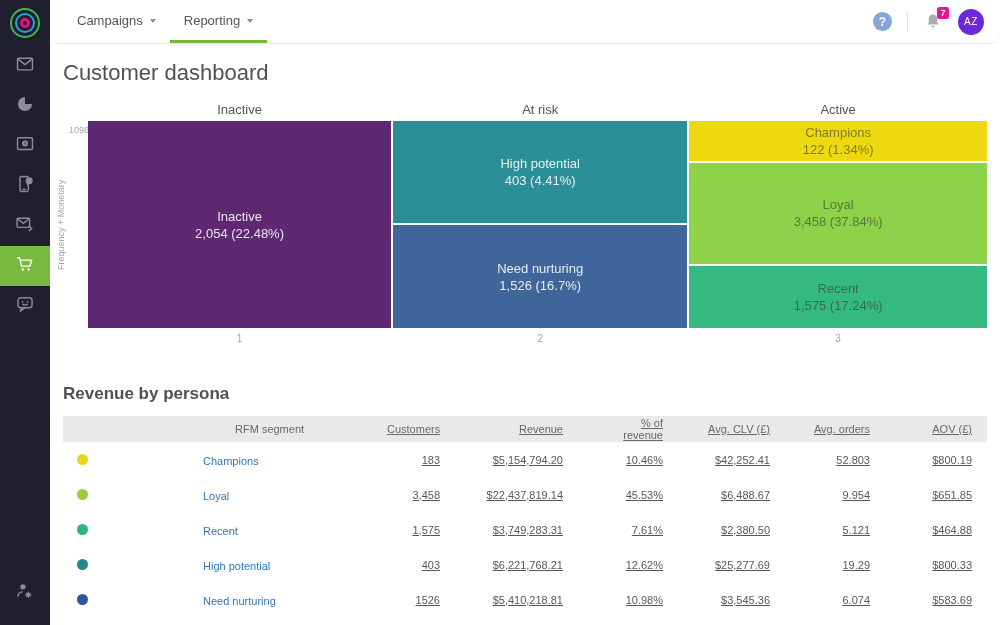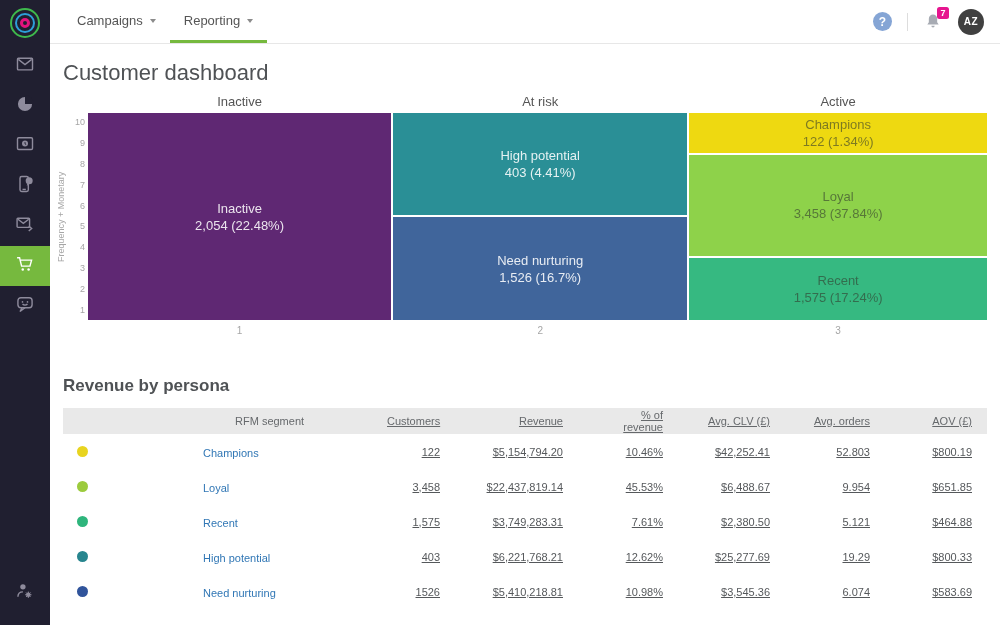--- a/index.html
+++ b/index.html
@@ -16,55 +16,55 @@
   .logo .r3 { inset:10px; border:3px solid #e3137e; }
   .side-items { display:flex; flex-direction:column; }
   .side-tile { width:50px; height:40px; display:flex; align-items:center; justify-content:center; cursor:pointer; }
   .side-tile svg { width:20px; height:20px; }
   .side-tile.active { background:#76b93e; }
   .side-bottom { position:absolute; bottom:12px; left:0; width:50px; height:40px;
     display:flex; align-items:center; justify-content:center; cursor:pointer; }
 
   
   .topbar { margin-left:50px; height:44px; background:#fff; border-bottom:1px solid #e7e7e7;
-    display:flex; align-items:stretch; padding-left:13px; }
+    display:flex; align-items:stretch; padding-left:13px;border-radius:10px; }
   .nav { display:flex; align-items:stretch; }
   .nav-item { display:flex; align-items:center; padding:0 14px; gap:7px; cursor:pointer;
     font-size:13px; color:#555; border-bottom:3px solid transparent; }
   .nav-item.active { border-bottom-color:#76b93e;text-align:right; }
   .caret { width:0; height:0; border-left:3.5px solid transparent; border-right:3.5px solid transparent;
     border-top:4px solid #8b8b8b; margin-top:2px; }
   .top-right { margin-left:auto; display:flex; align-items:center; gap:15px; padding-right:16px; }
   .help-btn { width:19px; height:19px; border-radius:50%; background:#85a5d5; color:#fff;
     font-size:12px; font-weight:bold; display:flex; align-items:center; justify-content:center; cursor:pointer; }
   .top-divider { width:1px; height:18px; background:#ddd; }
   .bell-wrap { position:relative; cursor:pointer; width:20px; height:20px; }
   .badge { position:absolute; top:-5px; right:-6px; background:#e6158f; color:#fff; font-size:9px;
     font-weight:bold; border-radius:2.5px; padding:1px 3.5px; line-height:10px; }
-  .avatar { width:26px; height:26px; border-radius:50%; background:#404040; color:#fff; font-size:10px;
-    font-weight:bold; display:flex; align-items:center; justify-content:center; cursor:pointer; letter-spacing:.5px; }
+  .avatar { width:26px; height:26px; border-radius:50%; background:#6d28d9; color:#fff; font-size:10px;
+    font-weight:normal; display:flex; align-items:center; justify-content:center; cursor:pointer; letter-spacing:.5px; }
 
   
   .content { margin-left:50px; padding:16px 13px 0 13px; }
-  h1.page-title { font-size:22px; font-weight:400; color:#4f5255; margin-bottom:8px; }
+  h1.page-title { font-size:22px; font-weight:400; color:#4f5255; margin-bottom:16px; }
 
   
   .chart { position:relative; height:268px; }
   .col-headers, .xticks { position:absolute; left:25px; width:899px; display:flex; gap:2px; }
   .col-headers { top:0; }
   .col-headers .hdr { font-size:13px; color:#555; text-align:center; }
   .plot { position:absolute; left:25px; top:19px; width:899px; height:207px; display:flex; gap:2px; }
   .pcol { display:flex; flex-direction:column; gap:2px; }
   .seg { display:flex; flex-direction:column; align-items:center; justify-content:center;
     cursor:pointer; overflow:hidden; }
   .seg .l1, .seg .l2 { font-size:13px; line-height:17px; }
   .seg.light .l1, .seg.light .l2 { color:rgba(255,255,255,0.88); }
   .seg.dark .l1, .seg.dark .l2 { color:rgba(50,58,45,0.6); }
   .yticks { position:absolute; left:6px; top:19px; width:16px; height:207px; display:flex;
-    flex-direction:column; justify-content:space-between; padding:4px 0; text-align:right; }
+    flex-direction:row; justify-content:space-between; padding:4px 0; text-align:right; }
   .yticks div { font-size:9px; color:#a6a6a6; line-height:11px; }
   .ylabel { position:absolute; left:-8px; top:19px; height:207px; width:12px;
     writing-mode:vertical-rl; transform:rotate(180deg); display:flex; align-items:center;
     justify-content:center; font-size:9px; color:#a6a6a6; }
   .xticks { top:231px; }
   .xticks div { font-size:10px; color:#a6a6a6; text-align:center; }
   .xlabel { position:absolute; left:25px; top:252px; width:899px; text-align:center;
     font-size:9px; color:#a6a6a6; }
 
   
@@ -255,21 +255,21 @@
         <div class="c num">Revenue</div>
         <div class="c num">% of revenue</div>
         <div class="c num">Avg. CLV (£)</div>
         <div class="c num">Avg. orders</div>
         <div class="c num">AOV (£)</div>
       </div>
     <div class="t-body">
         <div class="t-row">
           <div class="c dot-cell"><span class="dot" style="background: rgb(232, 212, 31);"></span></div>
           <div class="c"><span class="seg-link">Champions</span></div>
-          <div class="c num">122</div>
+          <div class="c num">183</div>
           <div class="c num">$5,154,794.20</div>
           <div class="c num">10.46%</div>
           <div class="c num">$42,252.41</div>
           <div class="c num">52.803</div>
           <div class="c num">$800.19</div>
         </div>
         <div class="t-row">
           <div class="c dot-cell"><span class="dot" style="background: rgb(156, 203, 61);"></span></div>
           <div class="c"><span class="seg-link">Loyal</span></div>
           <div class="c num">3,458</div>

